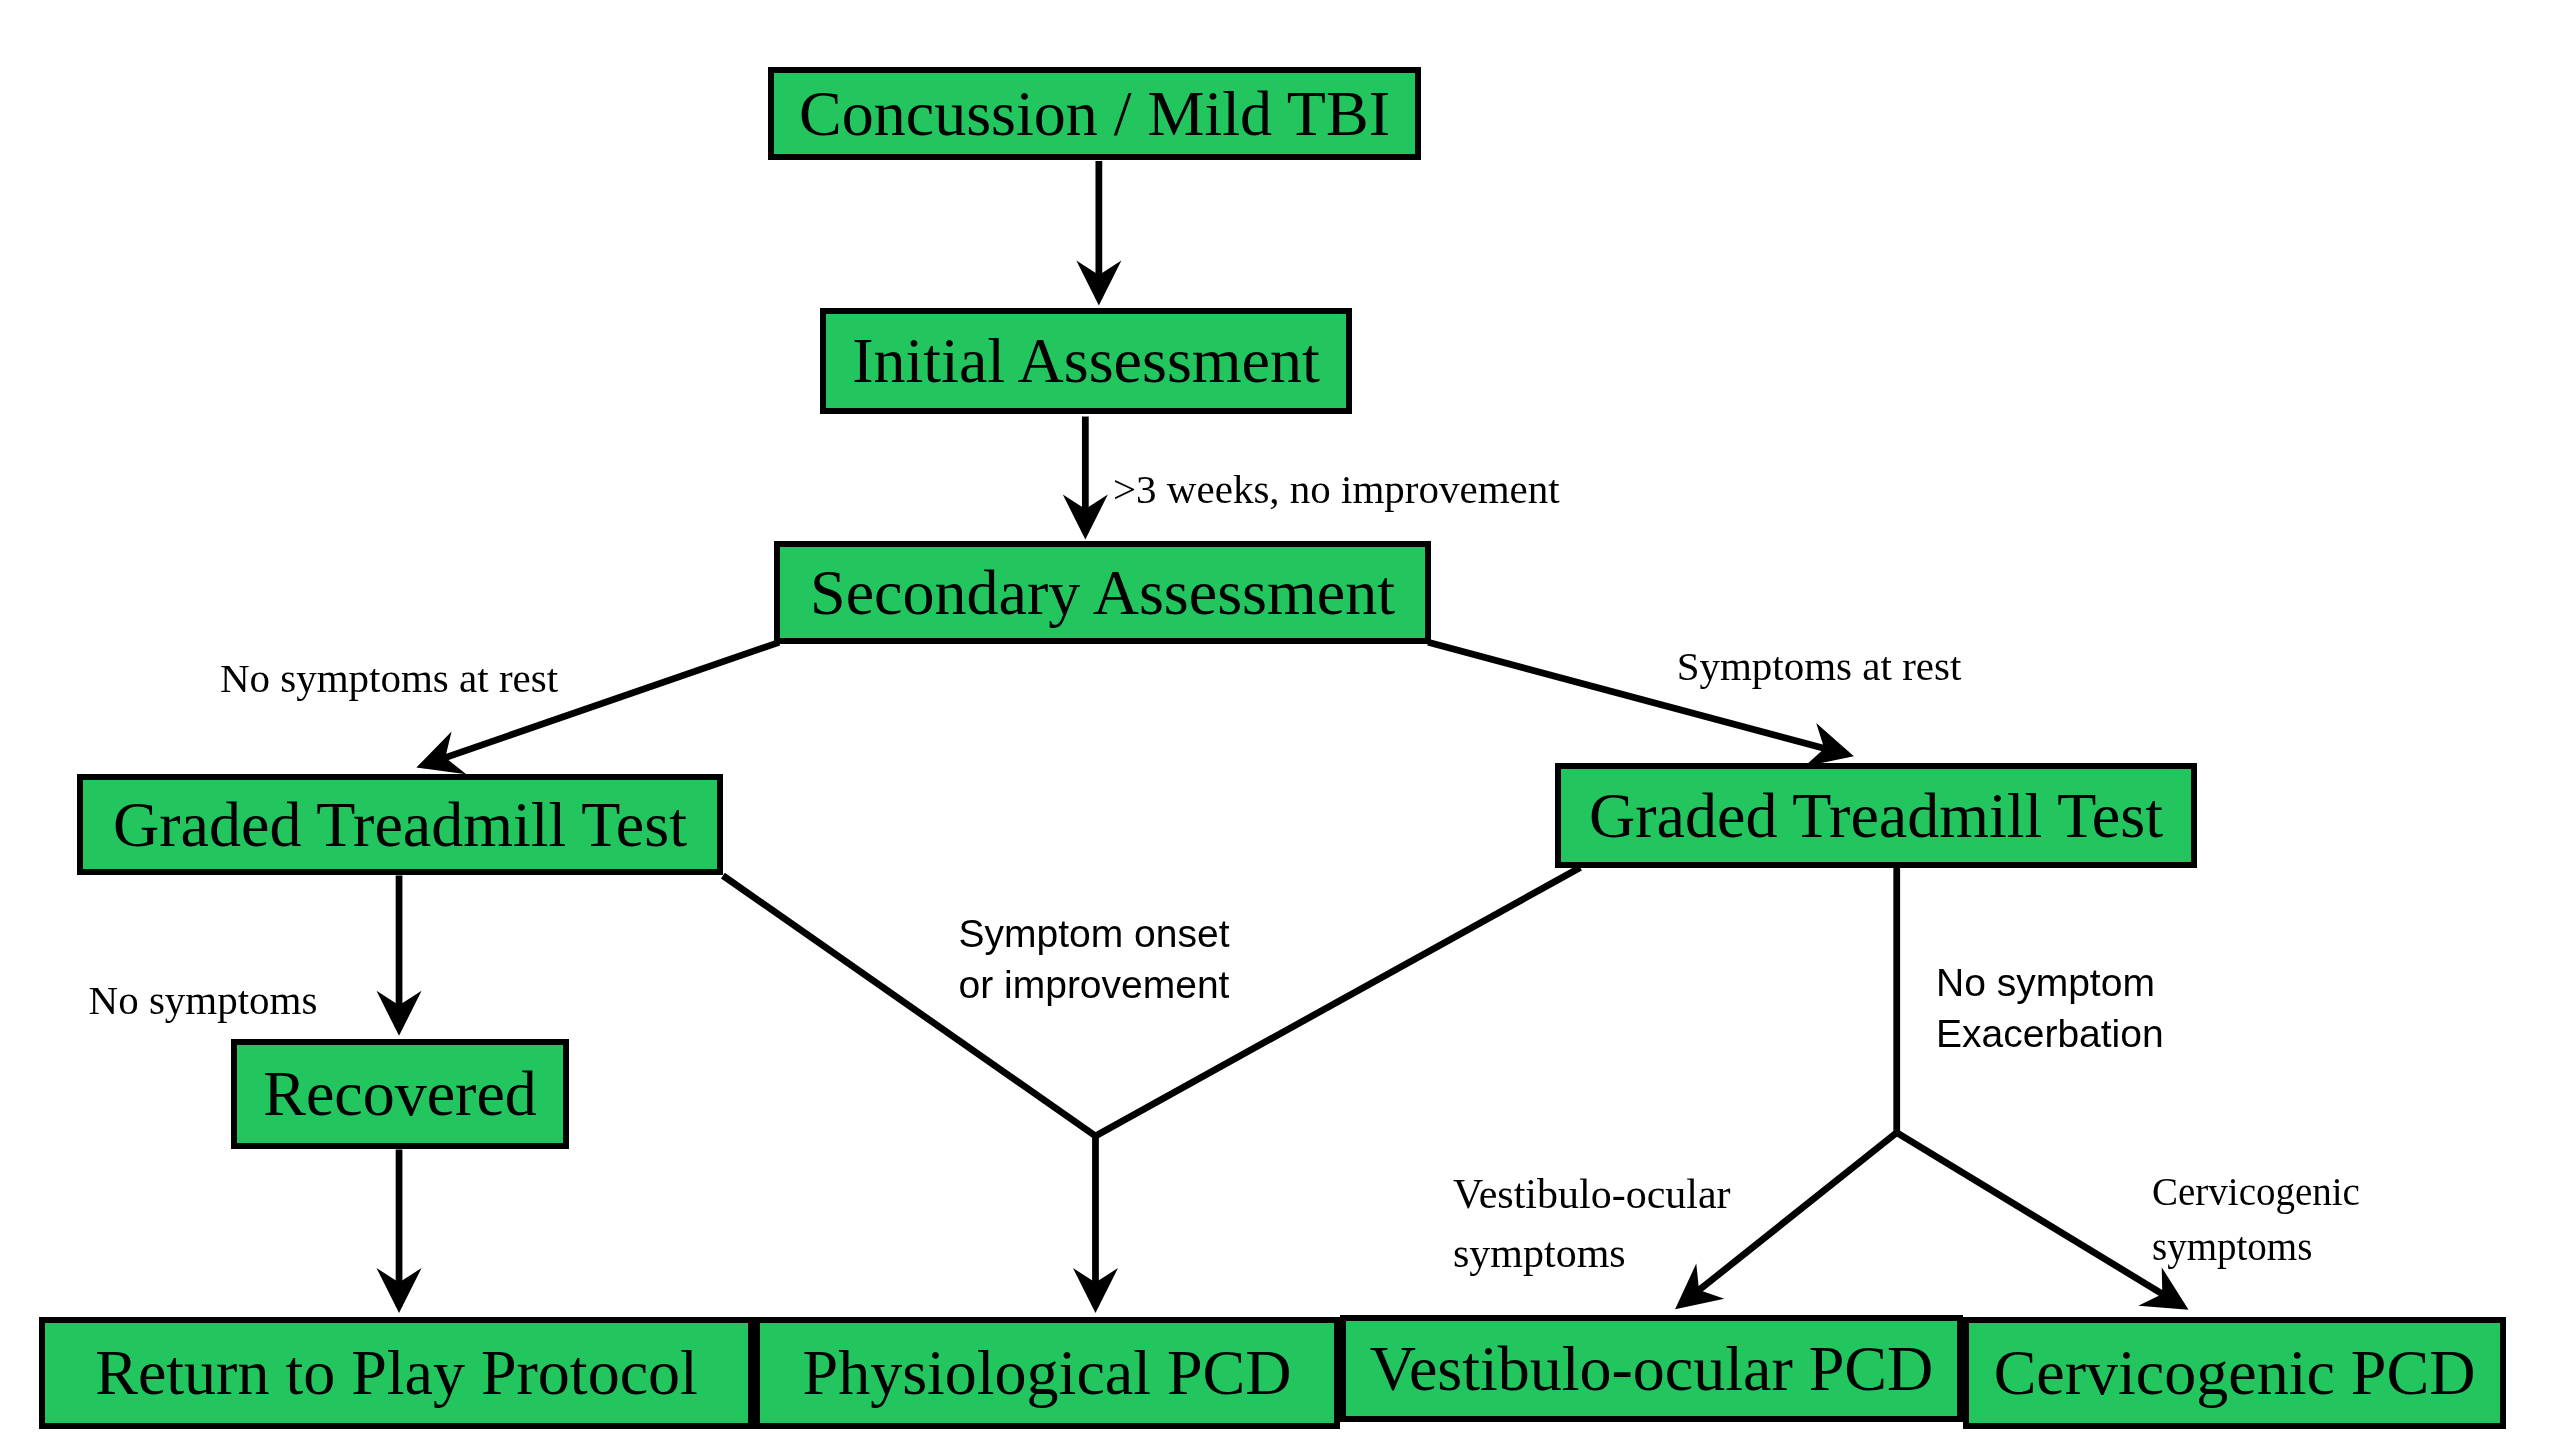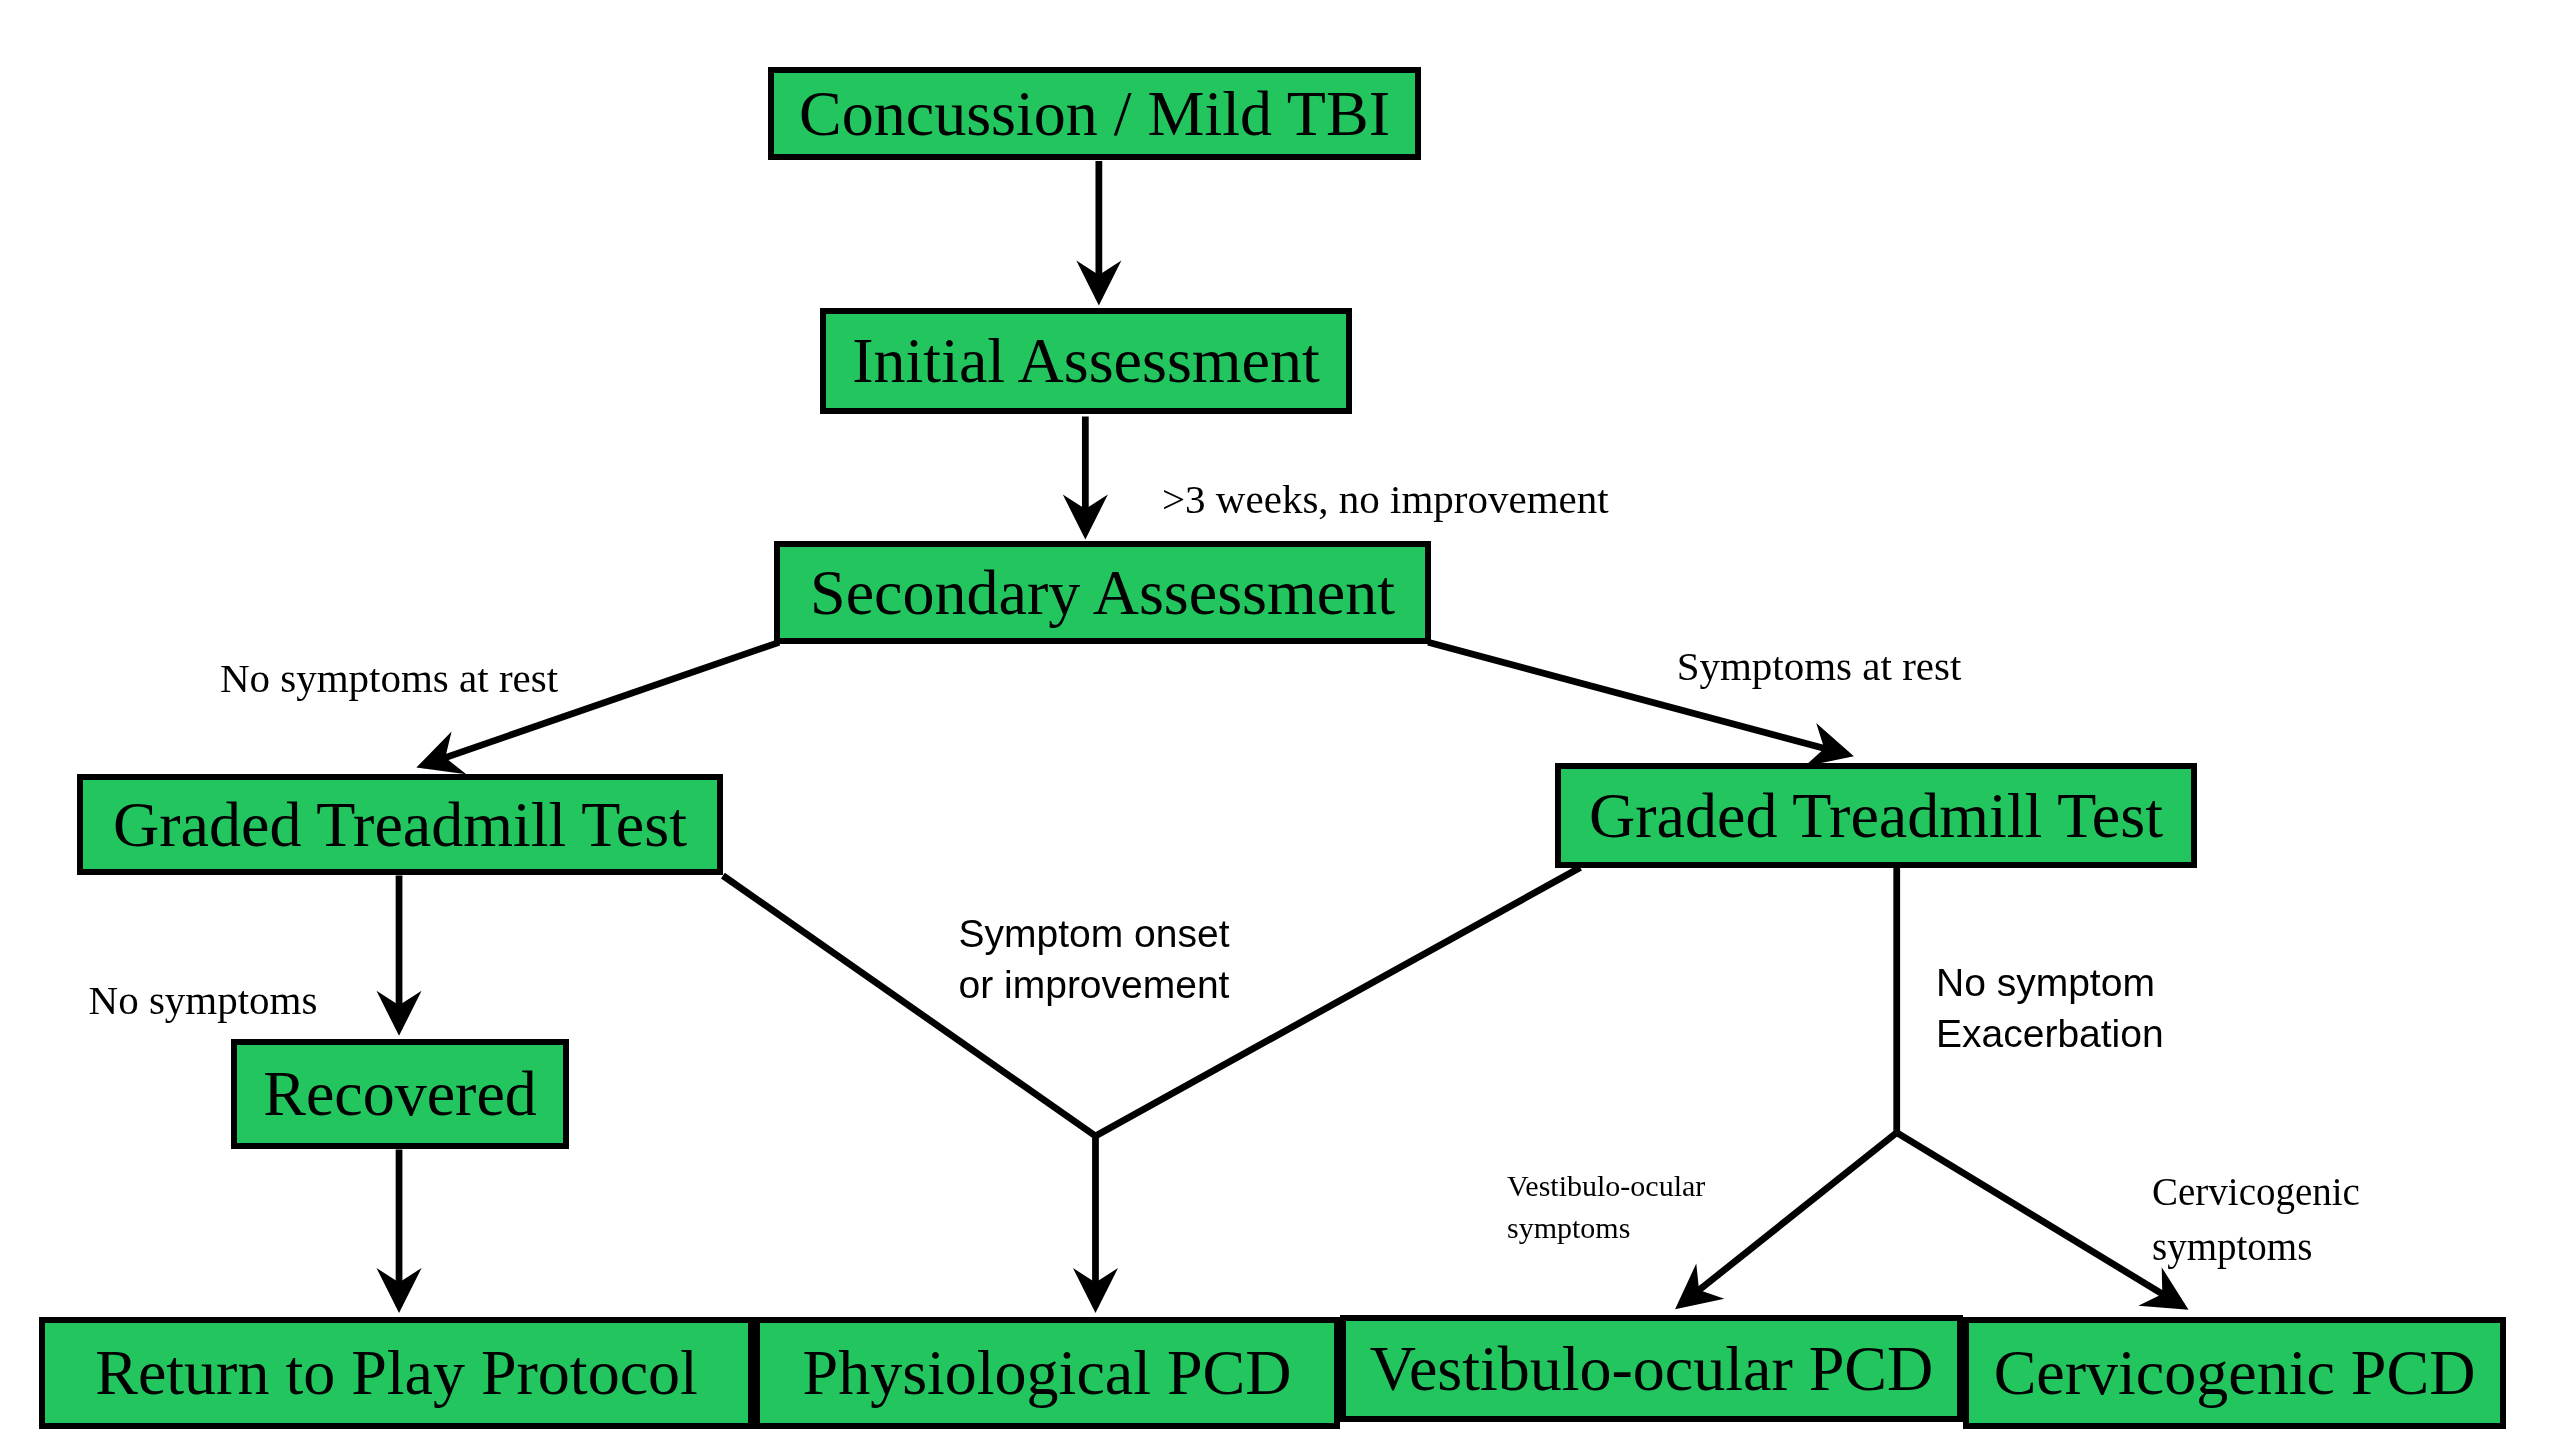--- a/index.html
+++ b/index.html
@@ -86,34 +86,34 @@
   <div class="box" style="left:231px; top:1039px; width:338px; height:110px;">Recovered</div>
 
   <div class="box" style="left:754px; top:1317px; width:586px; height:112px;">Physiological PCD</div>
 
   <div class="box" style="left:39px; top:1317px; width:715px; height:112px;">Return to Play Protocol</div>
 
   <div class="box" style="left:1340px; top:1315px; width:623px; height:107px;">Vestibulo-ocular PCD</div>
 
   <div class="box" style="left:1963px; top:1317px; width:543px; height:112px;">Cervicogenic PCD</div>
 
-  <div class="lbl center-y" style="left:1162px; top:489px;margin-top:10px;">&gt;3 weeks, no improvement</div>
+  <div class="lbl center-y" style="left:1113px; top:489px;">&gt;3 weeks, no improvement</div>
 
   <div class="lbl center-xy" style="left:389px; top:678px;">No symptoms at rest</div>
 
   <div class="lbl center-xy" style="left:1819px; top:666px;">Symptoms at rest</div>
 
   <div class="lbl center-xy" style="left:203px; top:1000px;">No symptoms</div>
 
   <div class="lbl-sans pre center-x" style="position:absolute; left:1094px; top:908px;">Symptom onset
 or improvement</div>
 
   <div class="lbl-sans pre" style="position:absolute; left:1936px; top:957px; text-align:left;">No symptom
 Exacerbation</div>
 
-  <div class="lbl pre" style="left:1507px; top:1165px; line-height:1.4; font-size:30px;">Vestibulo-ocular
+  <div class="lbl pre" style="left:1453px; top:1165px; line-height:1.4; font-size:42px;">Vestibulo-ocular
 symptoms</div>
 
   <div class="lbl pre" style="left:2152px; top:1165px; line-height:1.4; font-size:39px;">Cervicogenic
 symptoms</div>
 
 </div>
 
 
 </body></html>

